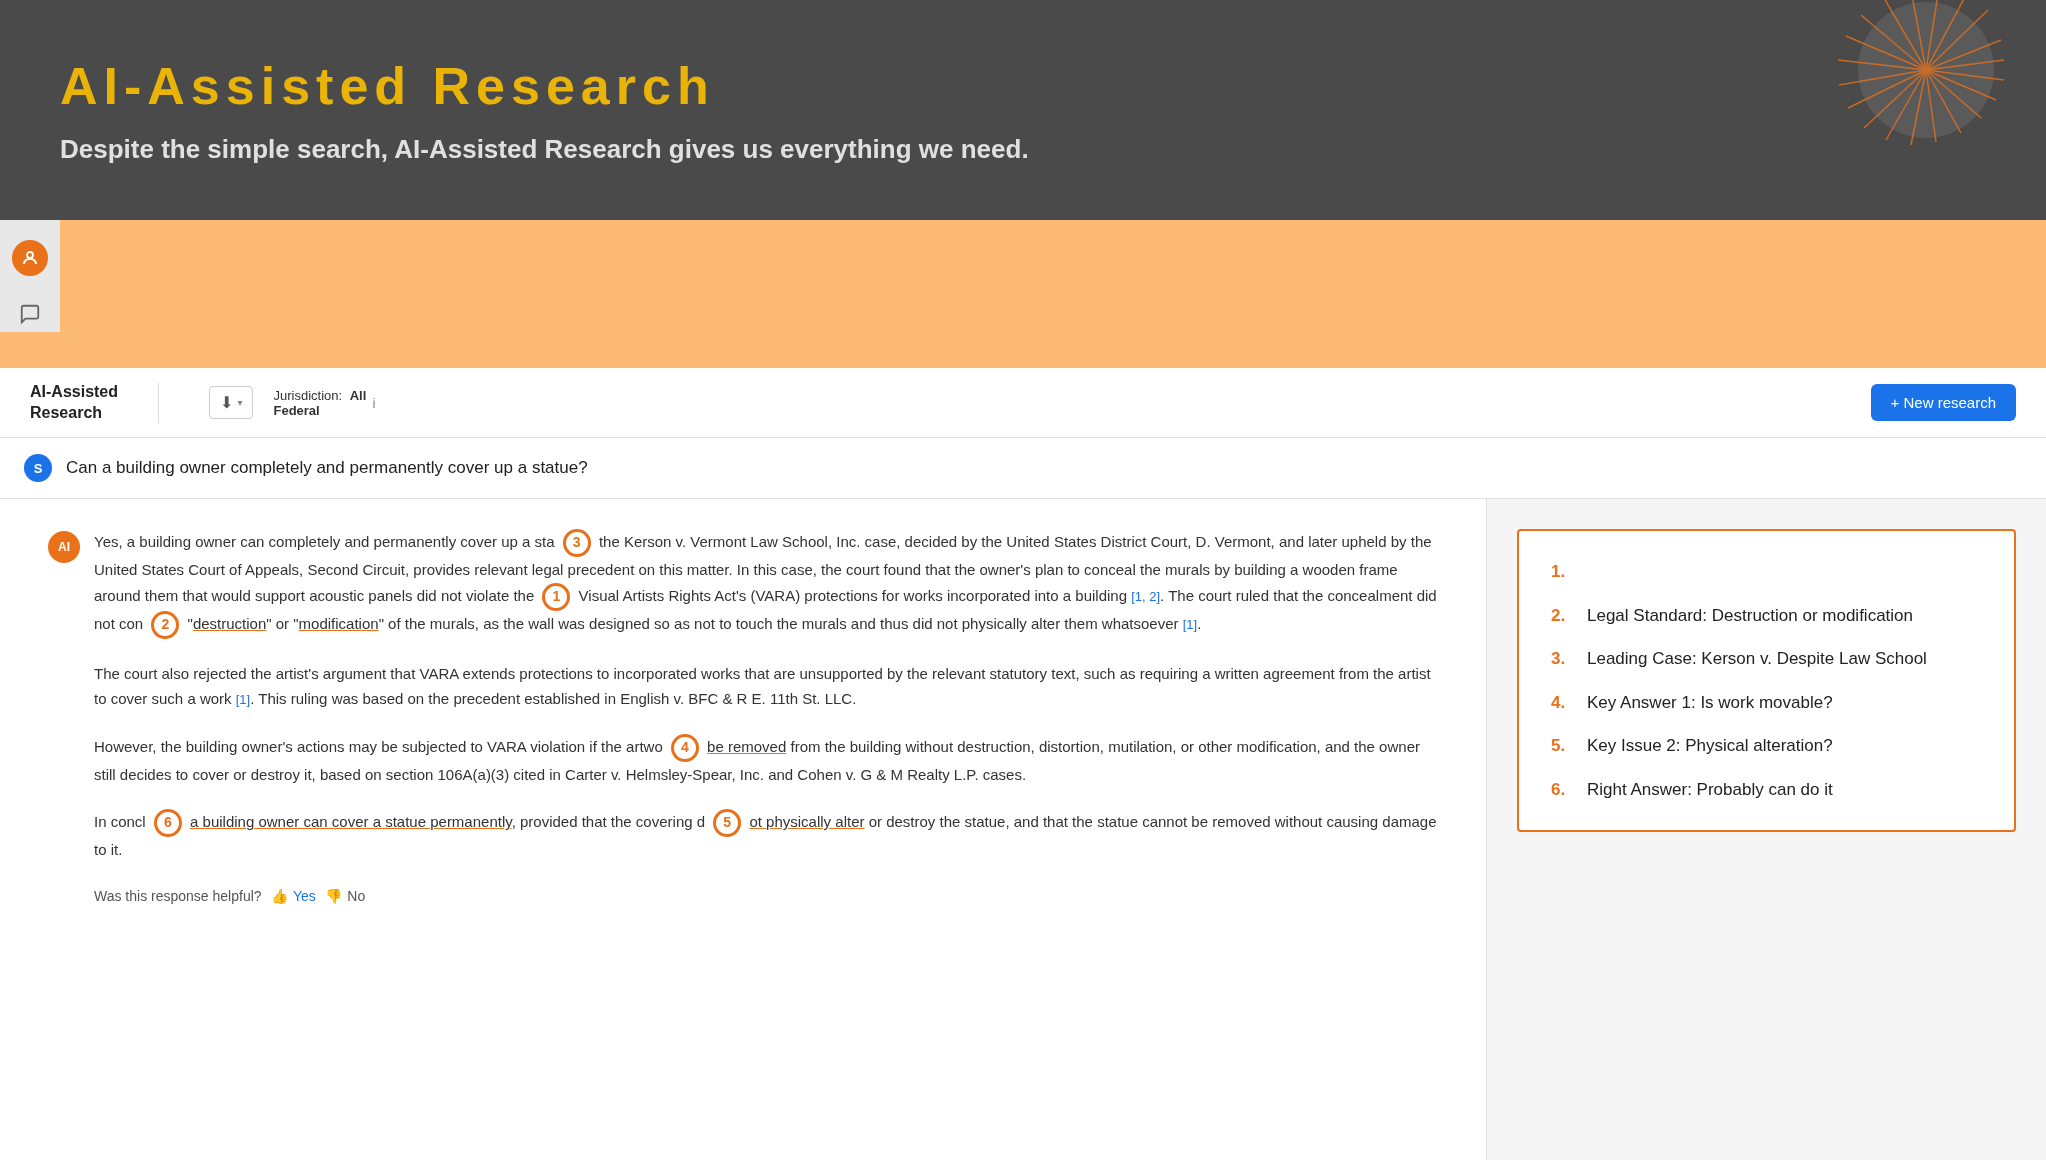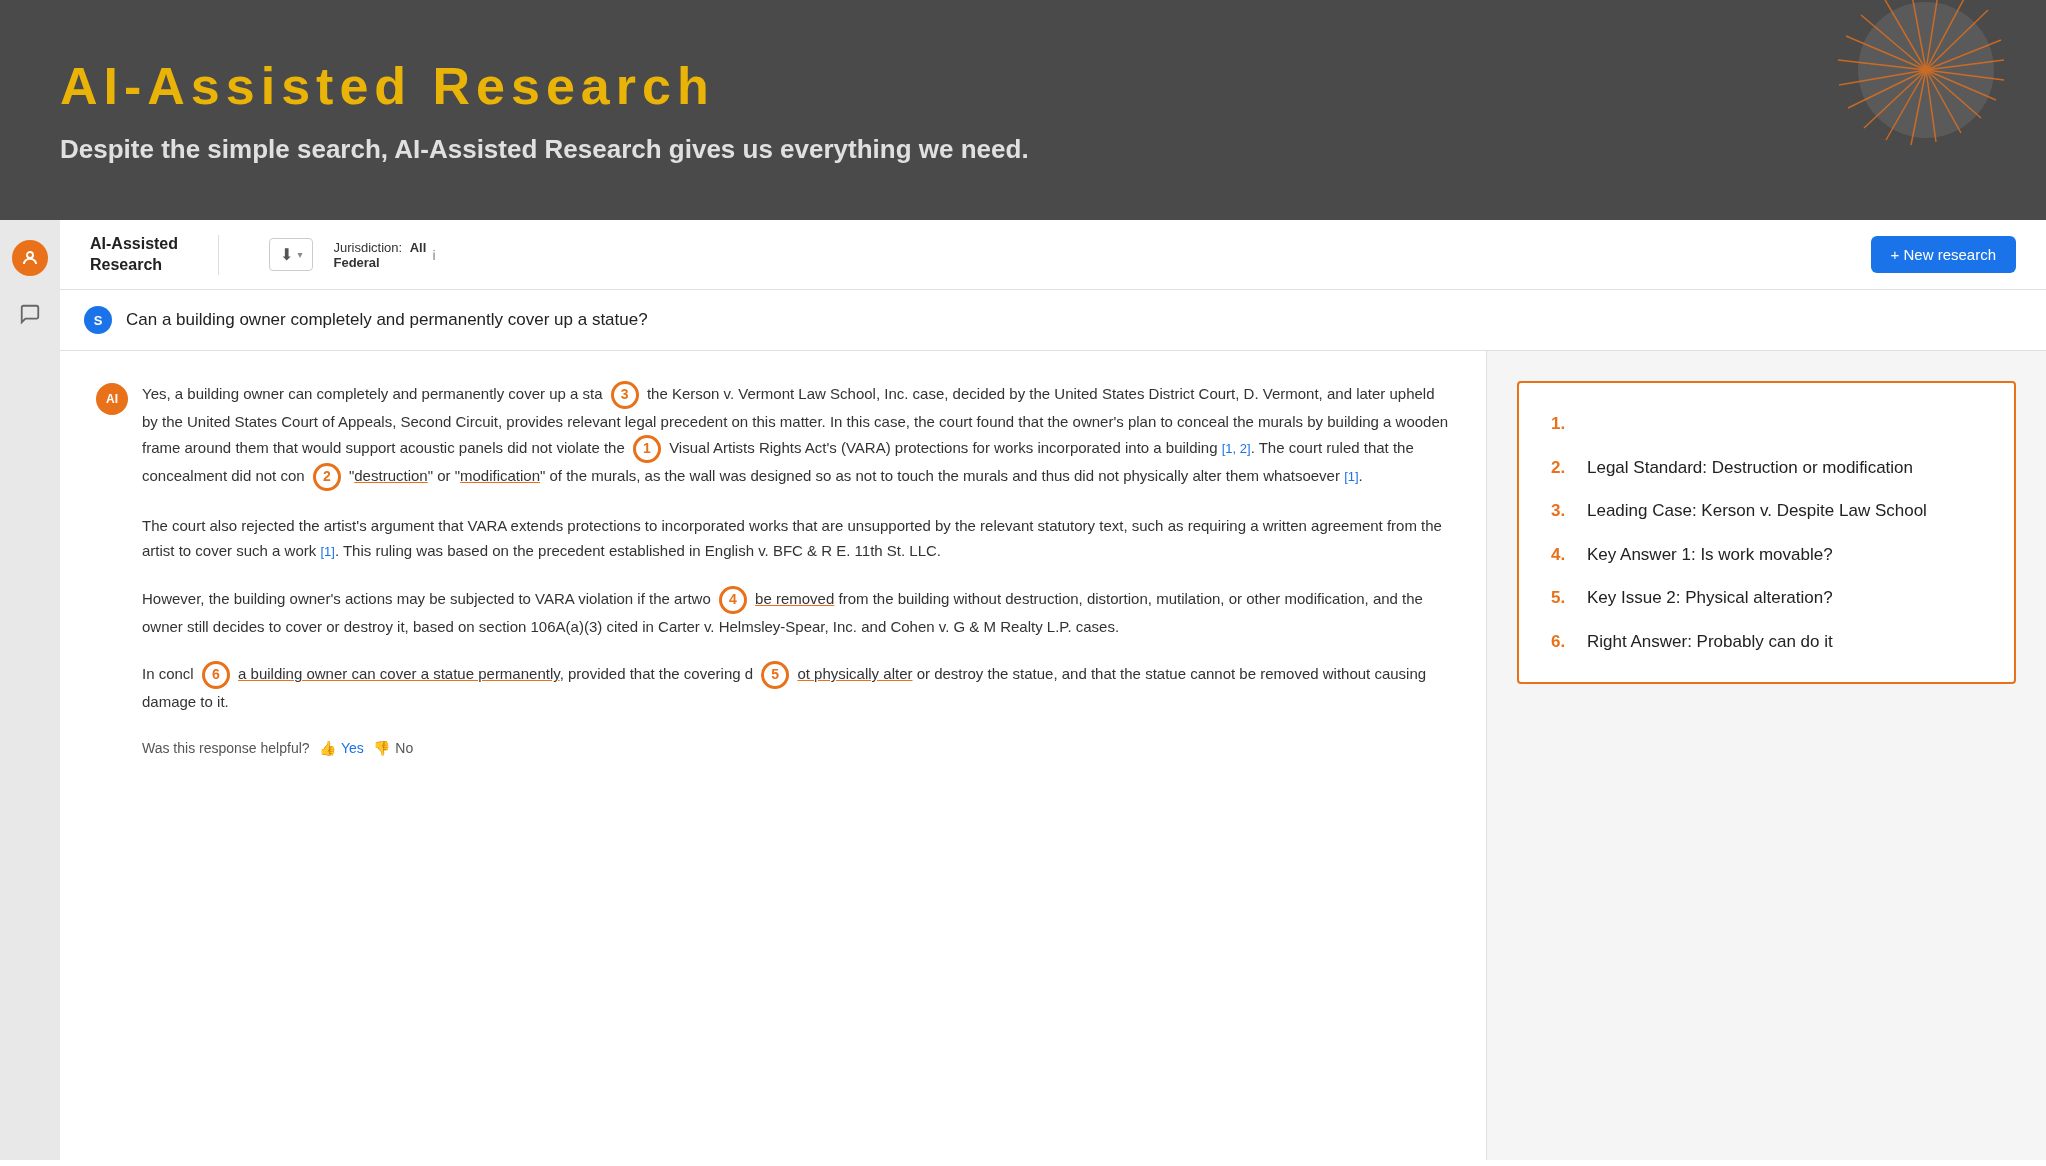--- a/index.html
+++ b/index.html
@@ -25,23 +25,24 @@
     }
     .header-subtitle {
       font-size: 26px;
       color: #e0e0e0;
       font-weight: 700;
     }
 
     
     .main-layout {
       display: flex;
-      flex-direction: row;
-      background: #14b8a6;
+      flex-direction: column;
+      background: #fdba74;
       min-height: 940px;
+      gap: 36px;
     }
 
     
     .sidebar {
       width: 60px;
       background: #e8e8e8;
       display: flex;
       flex-direction: column;
       align-items: center;
       padding-top: 20px;
@@ -191,21 +192,21 @@
     }
 
     
     .answer-area {
       flex: 1;
       display: flex;
       flex-direction: row;
     }
     .answer-main {
       flex: 1;
-      padding: 30px 36px;
+      padding: 30px 48px;
       overflow-y: auto;
     }
     .answer-ai-icon {
       width: 32px;
       height: 32px;
       border-radius: 50%;
       background: #e8711a;
       display: flex;
       align-items: center;
       justify-content: center;

